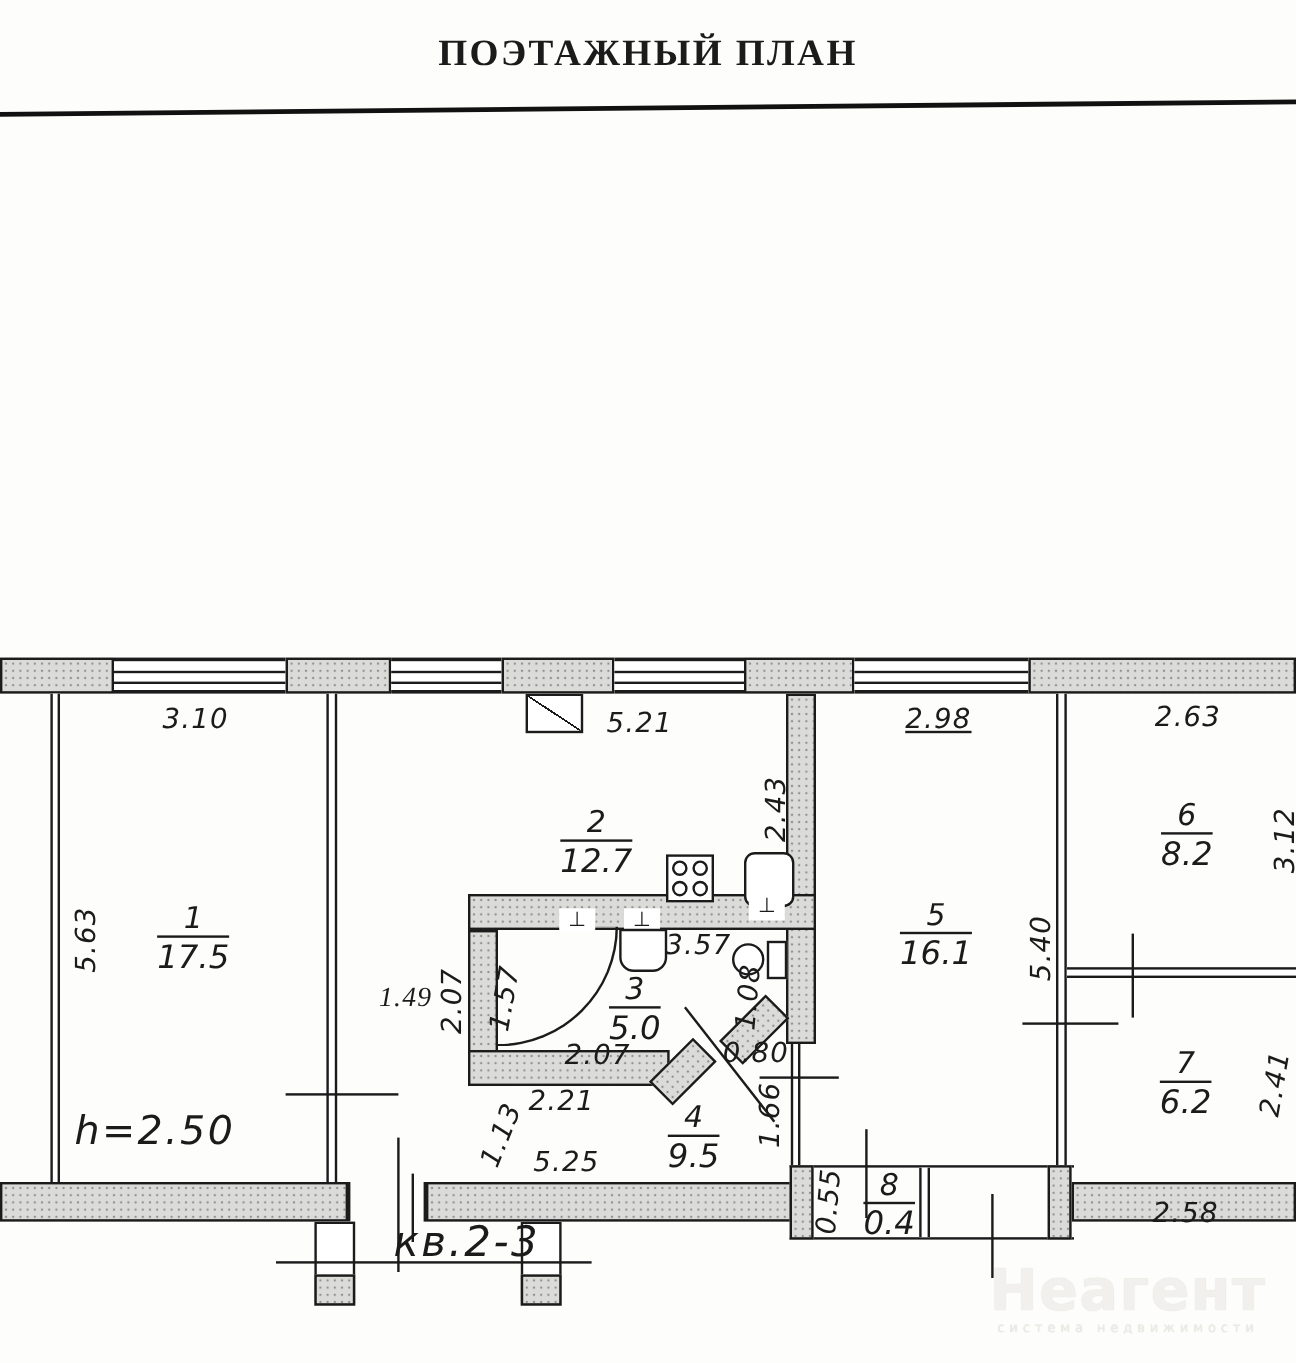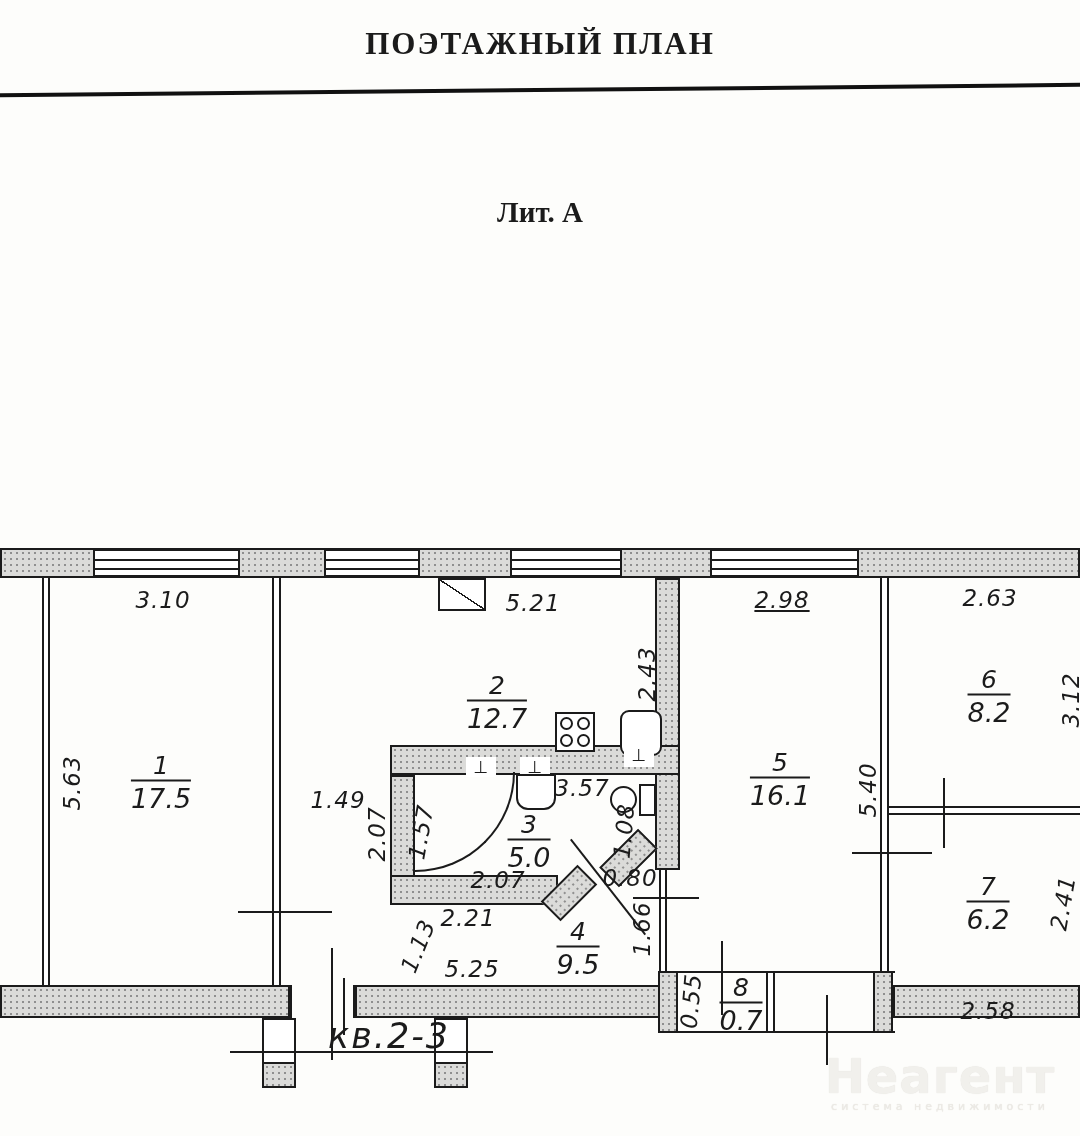--- a/index.html
+++ b/index.html
@@ -47,21 +47,20 @@
   .wm-brand{font-size:48px;font-weight:bold;color:#f1f0ec;text-shadow:0 0 1px #dddbd6;letter-spacing:1px;}
   .wm-tag{font-size:11px;color:#eceae5;letter-spacing:4px;margin-top:-4px;text-shadow:0 0 1px #e0ded9;}
 </style>
 </head>
 <body>
 
 <div class="page">
 
   <div class="title">ПОЭТАЖНЫЙ ПЛАН</div>
   <div class="divider"></div>
-  <div class="liter">Лит. А</div>
 
   <div class="hatch" style="left:0;top:548px;width:95px;height:30px"></div>
   <div class="window" style="left:95px;top:548px;width:143px;height:30px"></div>
   <div class="hatch" style="left:238px;top:548px;width:88px;height:30px"></div>
   <div class="window" style="left:326px;top:548px;width:92px;height:30px"></div>
   <div class="hatch" style="left:418px;top:548px;width:94px;height:30px"></div>
   <div class="window" style="left:512px;top:548px;width:108px;height:30px"></div>
   <div class="hatch" style="left:620px;top:548px;width:92px;height:30px"></div>
   <div class="window" style="left:712px;top:548px;width:145px;height:30px"></div>
   <div class="hatch" style="left:857px;top:548px;width:223px;height:30px"></div>
@@ -130,21 +129,21 @@
 
   <div class="abs" id="dim-layer">
       <div class="dim" style="left: 163px; top: 600px; transform: translate(-50%, -50%) rotate(0deg);">3.10</div>
       <div class="dim" style="left: 533px; top: 603px; transform: translate(-50%, -50%) rotate(0deg);">5.21</div>
       <div class="dim" style="left: 782px; top: 600px; transform: translate(-50%, -50%) rotate(0deg); text-decoration: underline;">2.98</div>
       <div class="dim" style="left: 990px; top: 598px; transform: translate(-50%, -50%) rotate(0deg);">2.63</div>
       <div class="dim" style="left: 72px; top: 783px; transform: translate(-50%, -50%) rotate(-90deg);">5.63</div>
       <div class="dim" style="left: 647px; top: 674px; transform: translate(-50%, -50%) rotate(-90deg);">2.43</div>
       <div class="dim" style="left: 868px; top: 790px; transform: translate(-50%, -50%) rotate(-90deg);">5.40</div>
       <div class="dim" style="left: 1071px; top: 700px; transform: translate(-50%, -50%) rotate(-90deg);">3.12</div>
-      <div class="dim" style="left: 338px; top: 800px; transform: translate(-50%, -50%) rotate(0deg);">1.49</div>
+      <div class="dim" style="left: 338px; top: 831px; transform: translate(-50%, -50%) rotate(0deg); font-family: Liberation Serif, serif;">1.49</div>
       <div class="dim" style="left: 377px; top: 834px; transform: translate(-50%, -50%) rotate(-90deg);">2.07</div>
       <div class="dim" style="left: 421px; top: 832px; transform: translate(-50%, -50%) rotate(-80deg);">1.57</div>
       <div class="dim" style="left: 582px; top: 788px; transform: translate(-50%, -50%) rotate(0deg);">3.57</div>
       <div class="dim" style="left: 624px; top: 831px; transform: translate(-50%, -50%) rotate(-85deg);">1.08</div>
       <div class="dim" style="left: 630px; top: 878px; transform: translate(-50%, -50%) rotate(0deg);">0.80</div>
       <div class="dim" style="left: 642px; top: 929px; transform: translate(-50%, -50%) rotate(-90deg);">1.66</div>
       <div class="dim" style="left: 498px; top: 880px; transform: translate(-50%, -50%) rotate(0deg);">2.07</div>
       <div class="dim" style="left: 468px; top: 918px; transform: translate(-50%, -50%) rotate(0deg);">2.21</div>
       <div class="dim" style="left: 418px; top: 946px; transform: translate(-50%, -50%) rotate(-68deg);">1.13</div>
       <div class="dim" style="left: 472px; top: 969px; transform: translate(-50%, -50%) rotate(0deg);">5.25</div>
@@ -176,23 +175,24 @@
       <div class="room-label" style="left: 989px; top: 696px; transform: translate(-50%, -50%);">
         <span class="rnum">6</span>
         <span class="rarea">8.2</span>
       </div>
       <div class="room-label" style="left: 988px; top: 903px; transform: translate(-50%, -50%);">
         <span class="rnum">7</span>
         <span class="rarea">6.2</span>
       </div>
       <div class="room-label" style="left: 741px; top: 1004px; transform: translate(-50%, -50%);">
         <span class="rnum">8</span>
-        <span class="rarea">0.7</span>
+        <span class="rarea">0.4</span>
       </div>
     </div>
 
+  <div class="hnote">h=2.50</div>
   <div class="apt">кв.2-3</div>
 
   <div class="watermark">
     <div class="wm-brand">Неагент</div>
     <div class="wm-tag">система недвижимости</div>
   </div>
 </div>
 
 </body></html>

